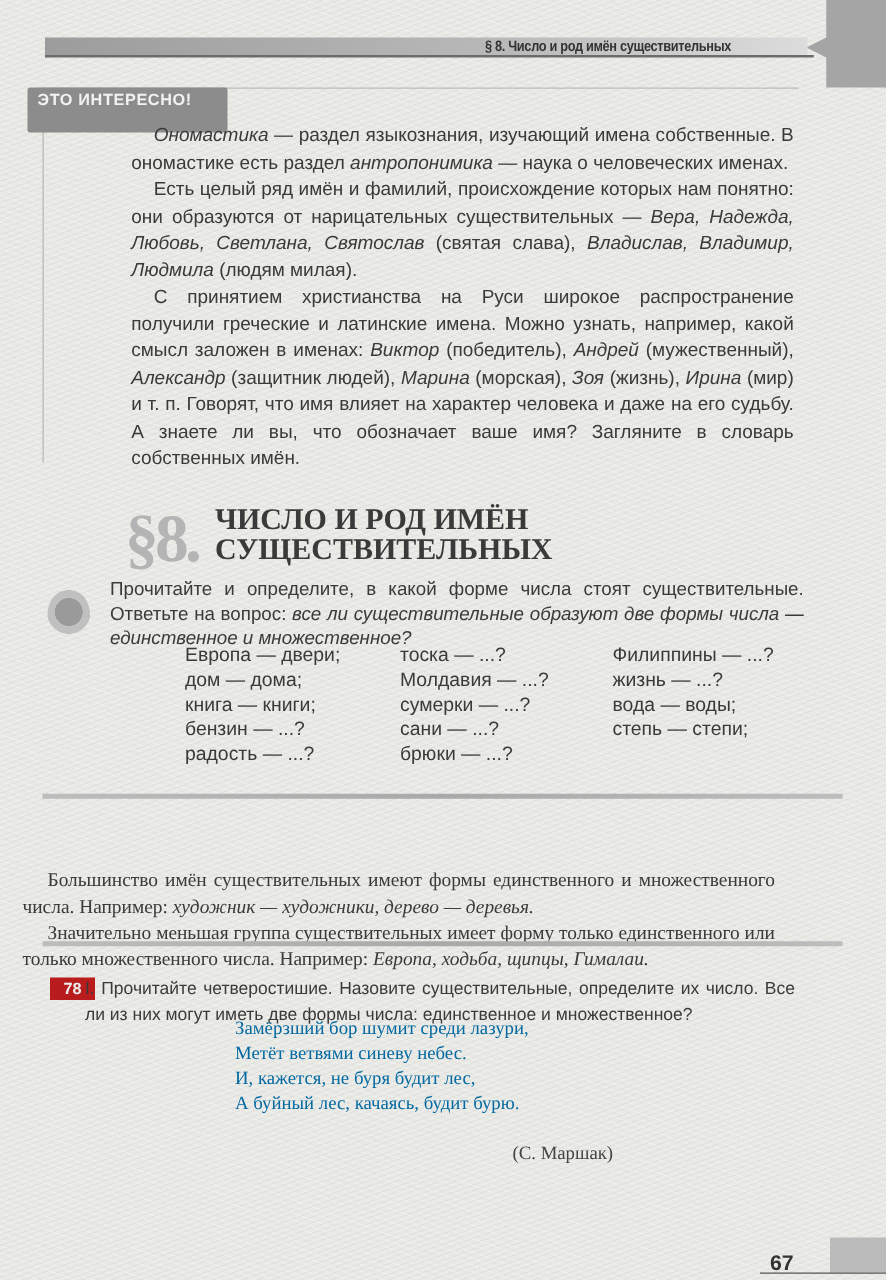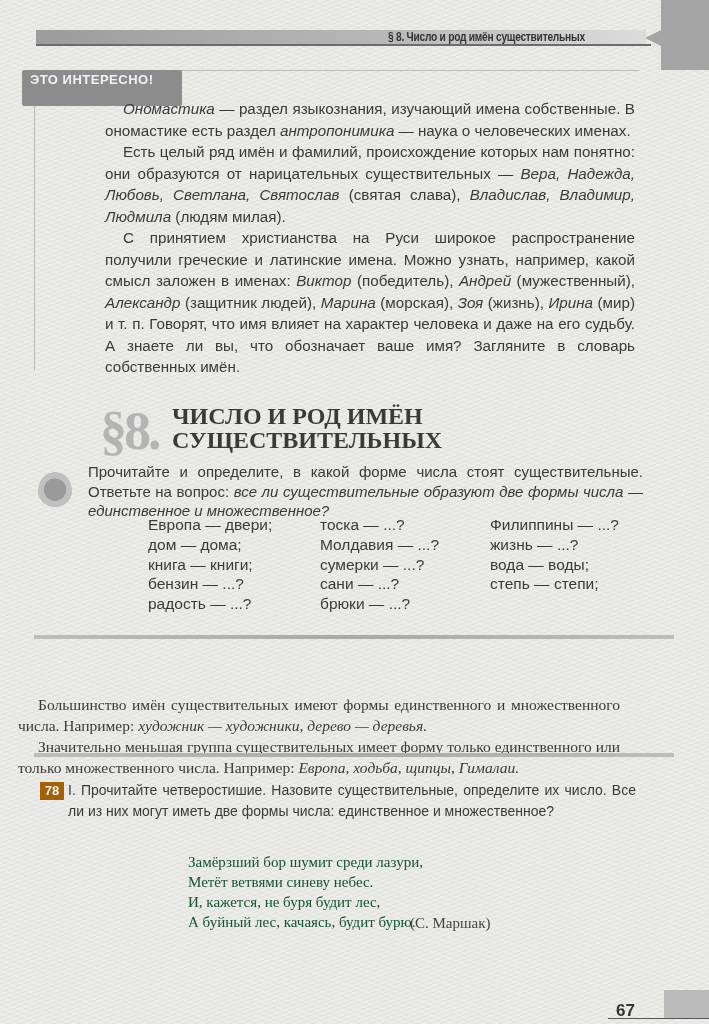--- a/index.html
+++ b/index.html
@@ -80,32 +80,32 @@
   }
   .rule-top { top: 635px; }
   .rule-bottom { top: 753px; }
   .rule-text {
     position: absolute; left: 18px; top: 650px; width: 602px;
     font-family: "Liberation Serif", serif; font-size: 15.5px; line-height: 21px;
     text-align: justify; color: #3a3a3a; margin-top: 44px;
   }
   .rule-text p { text-indent: 20px; }
   .ex-num {
-    position: absolute; left: 40px; top: 782px; width: 24px; height: 18px;
-    background: #a16207; color: #eee; font-size: 13px; font-weight: bold;
+    position: absolute; left: 40px; top: 782px; width: 36px; height: 18px;
+    background: #b91c1c; color: #eee; font-size: 13px; font-weight: bold;
     text-align: center; line-height: 18px;
   }
   .ex-text {
     position: absolute; left: 36px; top: 780px; width: 600px;
     font-size: 14px; line-height: 21px; text-align: justify; color: #3a3a3a;
   }
   .ex-text .first { padding-left: 32px; }
   .poem {
-    position: absolute; left: 188px; top: 852px; width: 340px;
-    font-family: "Liberation Serif", serif; font-size: 15px; line-height: 20px; color: #14532d;
+    position: absolute; left: 188px; top: 813px; width: 340px;
+    font-family: "Liberation Serif", serif; font-size: 15px; line-height: 20px; color: #0369a1;
   }
   .poem-author {
     position: absolute; left: 410px; top: 915px;
     font-family: "Liberation Serif", serif; font-size: 15px; color: #444;
   }
   .page-num {
     position: absolute; left: 616px; top: 1001px; font-size: 17px; font-weight: bold; color: #333;
   }
   .page-line {
     position: absolute; left: 608px; top: 1018px; width: 101px; height: 1px; background: #555;

